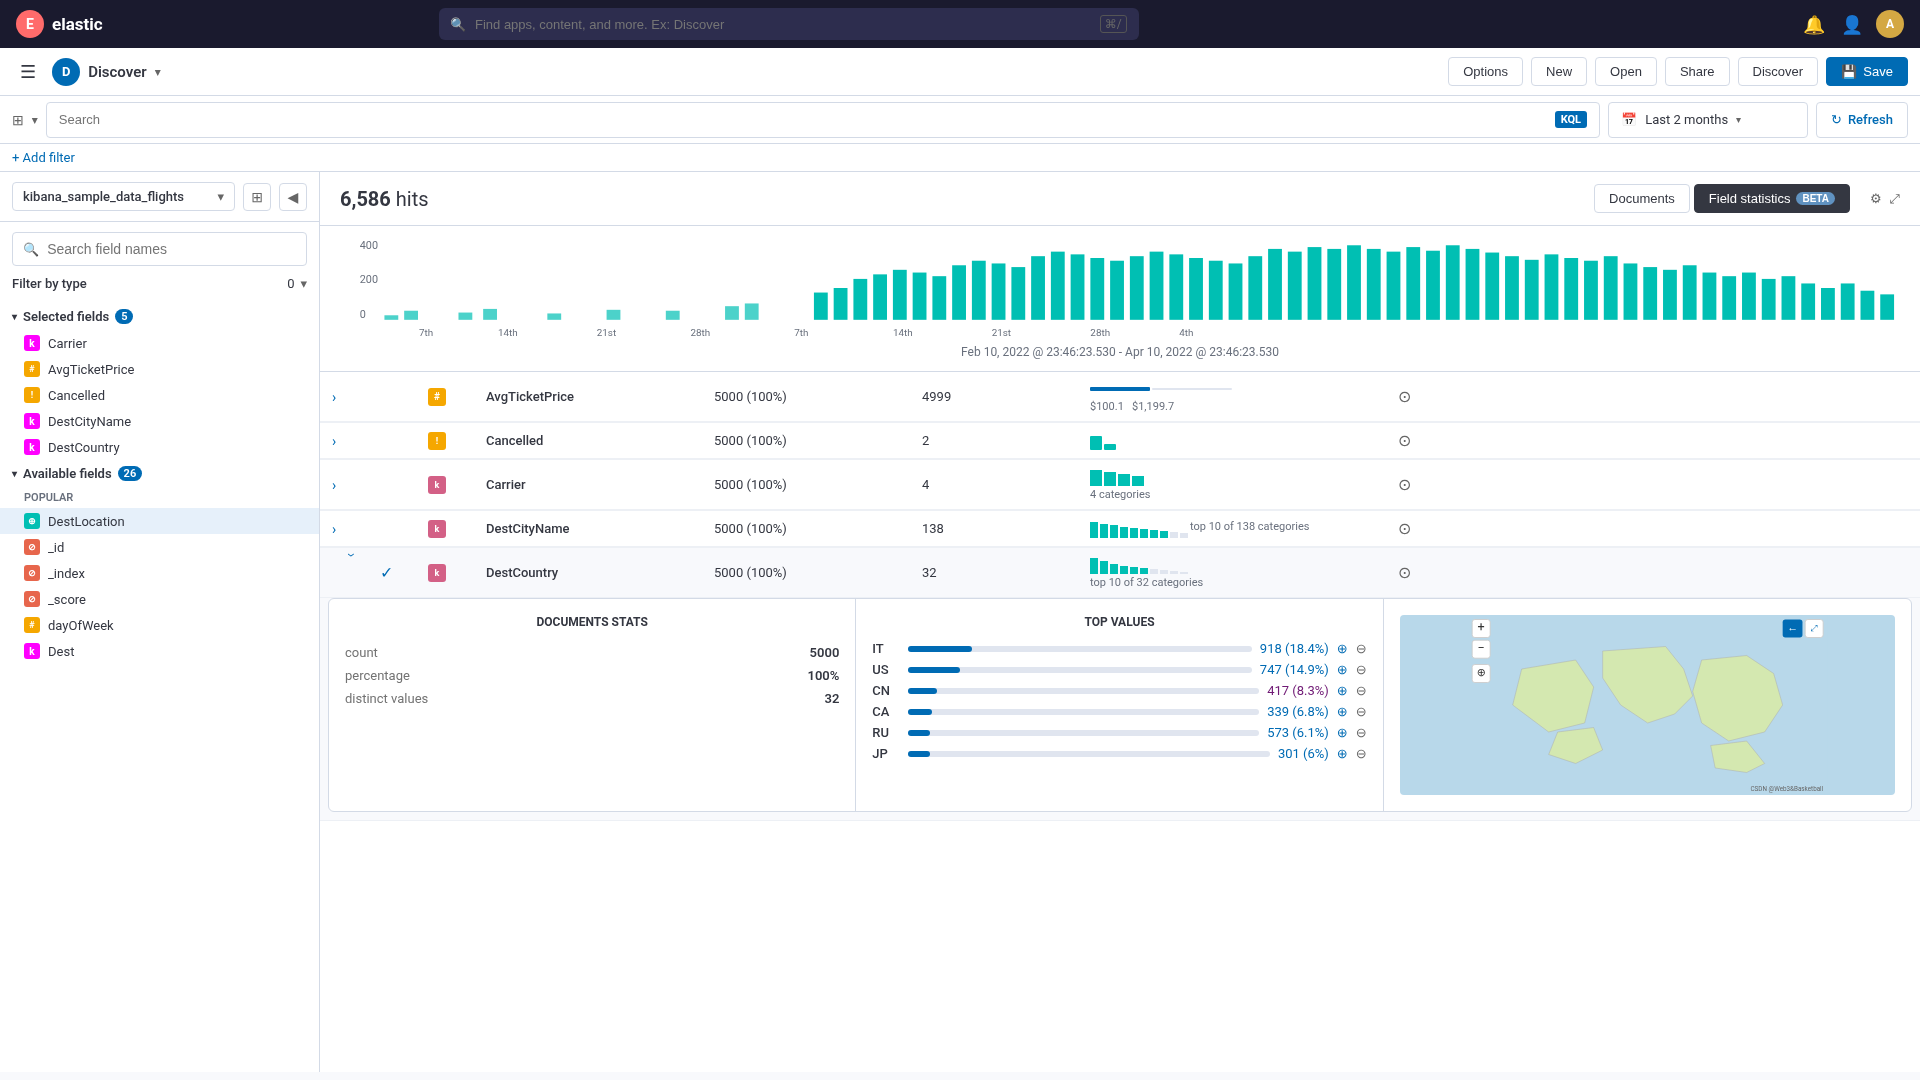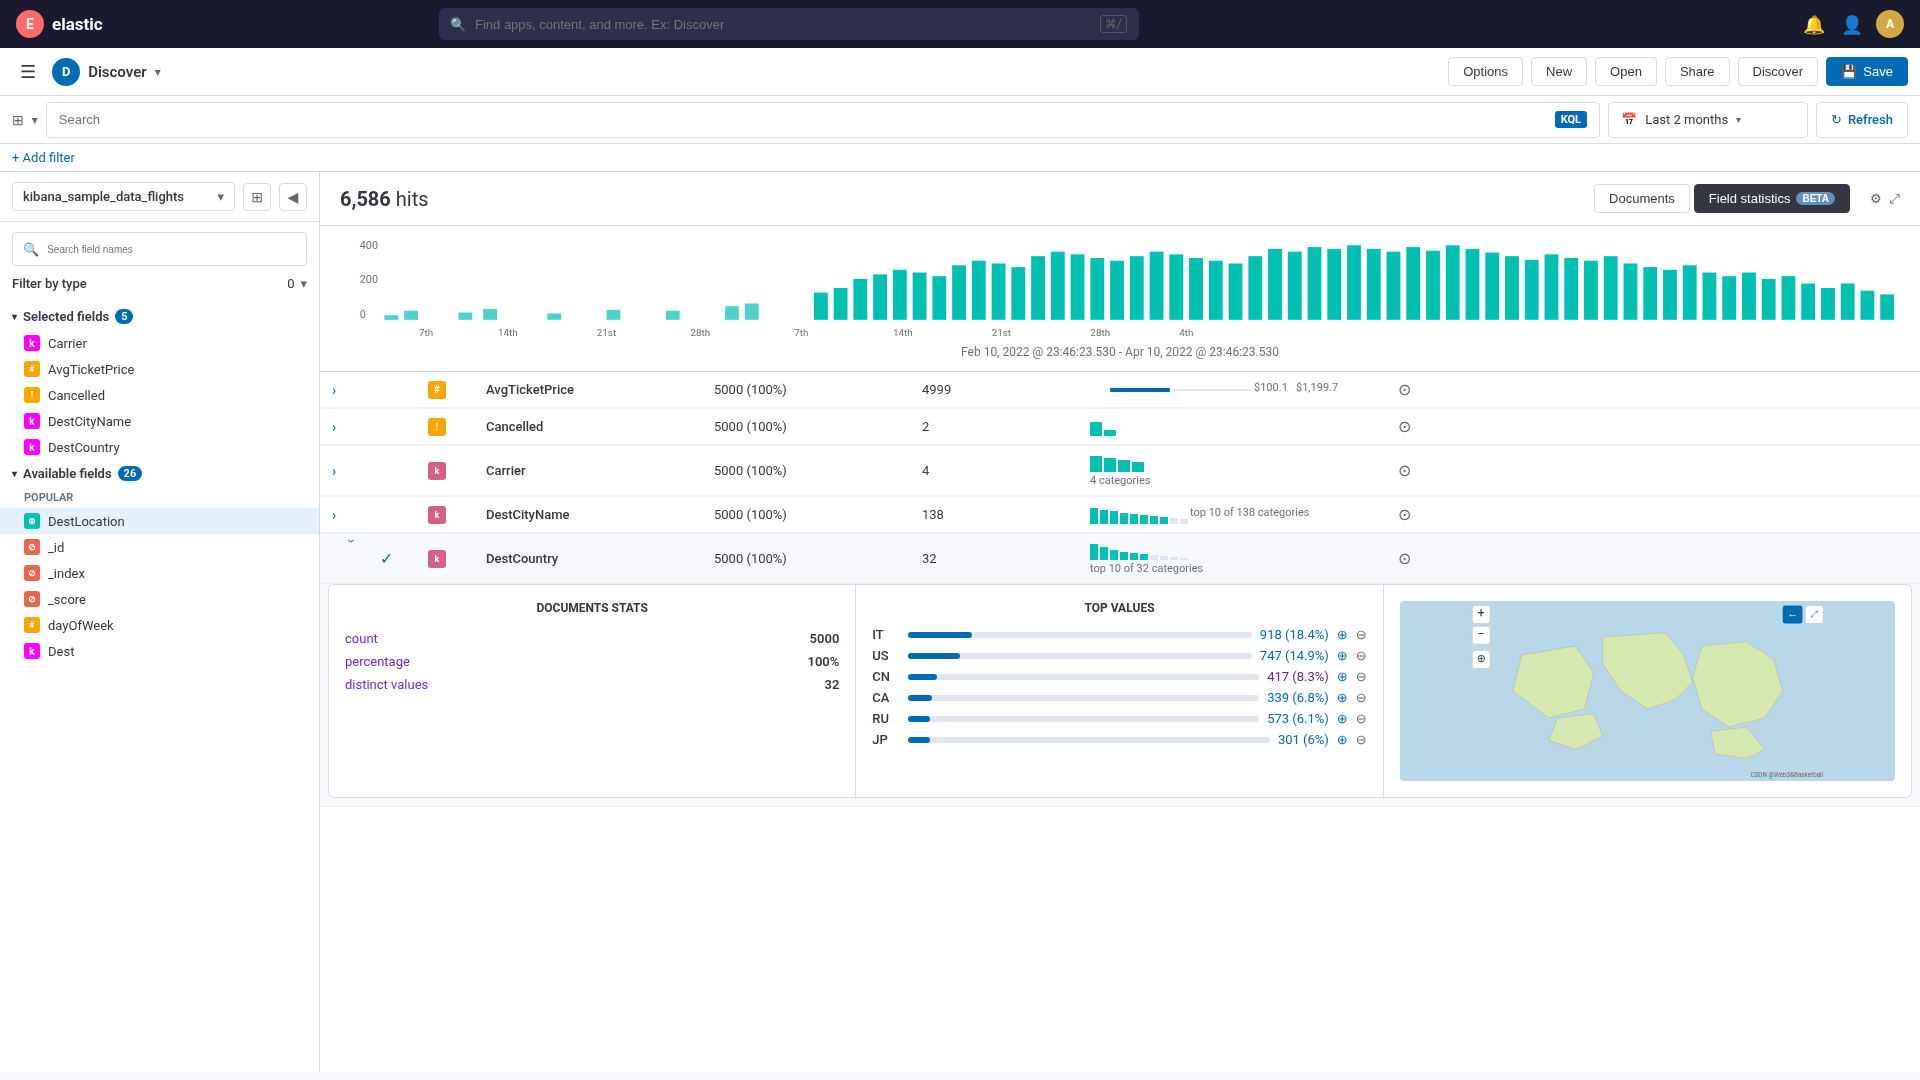--- a/index.html
+++ b/index.html
@@ -42,21 +42,21 @@
     
     .main-layout { display: flex; height: calc(1080px - 48px - 48px - 48px - 36px); }
 
     
     .sidebar { width: 320px; background: #fff; border-right: 1px solid #d3dae6; display: flex; flex-direction: column; overflow: hidden; }
     .sidebar-header { padding: 10px 12px; display: flex; align-items: center; gap: 8px; border-bottom: 1px solid #d3dae6; }
     .index-selector { flex: 1; background: #fff; border: 1px solid #d3dae6; border-radius: 4px; padding: 6px 10px; font-size: 13px; font-weight: 500; cursor: pointer; display: flex; align-items: center; justify-content: space-between; }
     .sidebar-icon-btn { width: 28px; height: 28px; border: 1px solid #d3dae6; border-radius: 4px; display: flex; align-items: center; justify-content: center; cursor: pointer; color: #666; font-size: 14px; }
     .field-search { padding: 10px 12px; }
     .field-search-input { width: 100%; background: #fff; border: 1px solid #d3dae6; border-radius: 4px; height: 34px; display: flex; align-items: center; padding: 0 10px; gap: 8px; }
-    .field-search-input input { border: none; outline: none; flex: 1; font-size: 10px; color: #6d28d9; }
+    .field-search-input input { border: none; outline: none; flex: 1; font-size: 14px; color: #6d28d9; }
     .filter-by-type { padding: 0 12px 8px; display: flex; align-items: center; justify-content: space-between; }
     .filter-by-type-label { font-size: 13px; color: #343741; font-weight: 500; }
     .sidebar-scroll { flex: 1; overflow-y: auto; padding: 4px 0; }
     .section-header { display: flex; align-items: center; justify-content: space-between; padding: 6px 12px; cursor: pointer; }
     .section-title { display: flex; align-items: center; gap: 6px; font-size: 13px; font-weight: 600; color: #343741; }
     .section-count { background: #006bb4; color: #fff; border-radius: 10px; padding: 1px 6px; font-size: 11px; }
     .field-item { display: flex; align-items: center; gap: 8px; padding: 5px 12px 5px 24px; cursor: pointer; }
     .field-item.active { background: #e6f0fa; }
     .field-type-icon { width: 16px; height: 16px; border-radius: 3px; display: flex; align-items: center; justify-content: center; font-size: 10px; font-weight: 700; flex-shrink: 0; }
     .field-type-keyword { background: #f0f; color: #fff; }
@@ -89,21 +89,21 @@
     .table-row { display: grid; grid-template-columns: 40px 50px 1fr 180px 150px 280px 120px; padding: 8px 12px; border-bottom: 1px solid #edf0f5; align-items: center; gap: 8px; }
     .expand-btn { color: #006bb4; cursor: pointer; font-size: 14px; }
     .type-icon { width: 18px; height: 18px; border-radius: 3px; display: flex; align-items: center; justify-content: center; font-size: 10px; font-weight: 700; color: #fff; }
     .type-number { background: #f5a700; }
     .type-bool { background: #f5a700; }
     .type-keyword { background: #d36086; }
     .field-cell { font-size: 13px; font-weight: 500; }
     .doc-cell { font-size: 13px; }
     .distinct-cell { font-size: 13px; }
     .stat-row { display: flex; justify-content: space-between; padding: 4px 0; font-size: 13px; }
-    .stat-label { color: #6d28d9; }
+    .stat-label { color: #737373; }
     .stat-value { font-weight: 600; }
     .map-placeholder { background: #cce4f0; border-radius: 4px; display: flex; align-items: center; justify-content: center; color: #006bb4; font-size: 12px; position: relative; overflow: hidden; }
 
     
     ::-webkit-scrollbar { width: 6px; }
     ::-webkit-scrollbar-track { background: #f1f1f1; }
     ::-webkit-scrollbar-thumb { background: #c1c9d2; border-radius: 3px; }
     .sort-icon { font-size: 10px; color: #006bb4; }
   </style>
 </head>
@@ -374,21 +374,21 @@
 
       <div style="border-bottom: 1px solid #edf0f5;">
         <div class="table-row" style="grid-template-columns: 40px 40px 50px 220px 200px 160px 300px 120px;">
           <span class="expand-btn">›</span>
           <span></span>
           <div class="type-icon type-number" style="font-size:10px;">#</div>
           <div class="field-cell">AvgTicketPrice</div>
           <div class="doc-cell">5000 (100%)</div>
           <div class="distinct-cell">4999</div>
           <div>
-            <div style="display:flex;flex-direction:row;gap:2px;margin-left:20px;">
+            <div style="display:flex;flex-direction:column;gap:2px;">
               <div style="display:flex;gap:2px;align-items:flex-end;height:18px;">
                 <div style="width:60px;height:4px;background:#006bb4;border-radius:1px;margin-bottom:7px;"></div>
                 <div style="width:80px;height:2px;background:#e0e5ef;border-radius:1px;margin-bottom:8px;"></div>
               </div>
               <span style="font-size:11px;color:#69707d;">$100.1&nbsp;&nbsp;&nbsp;$1,199.7</span>
             </div>
           </div>
           <div style="color:#666;cursor:pointer;font-size:16px;">⊙</div>
         </div>
       </div>

